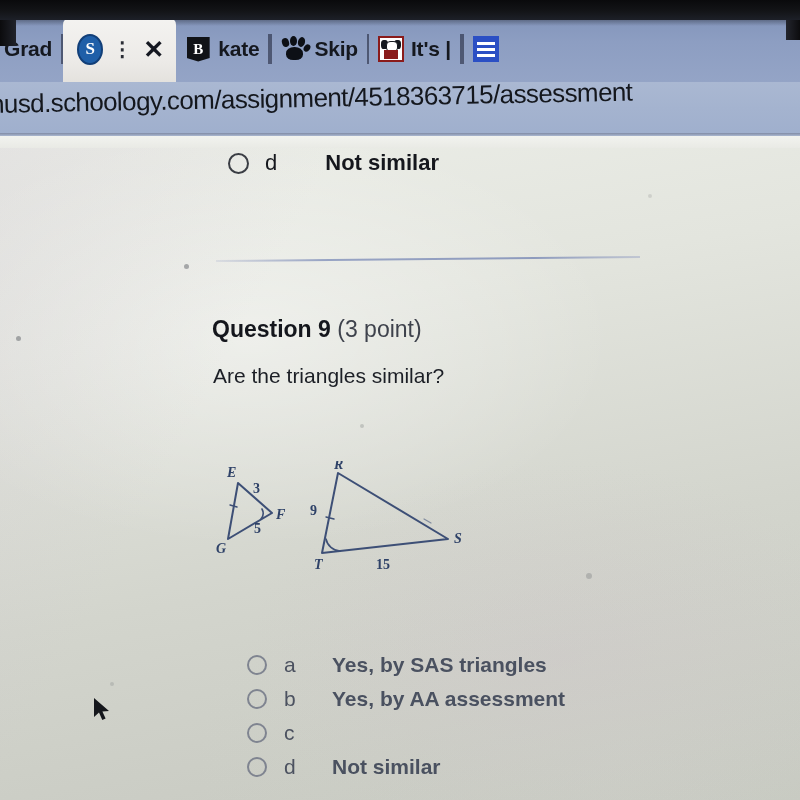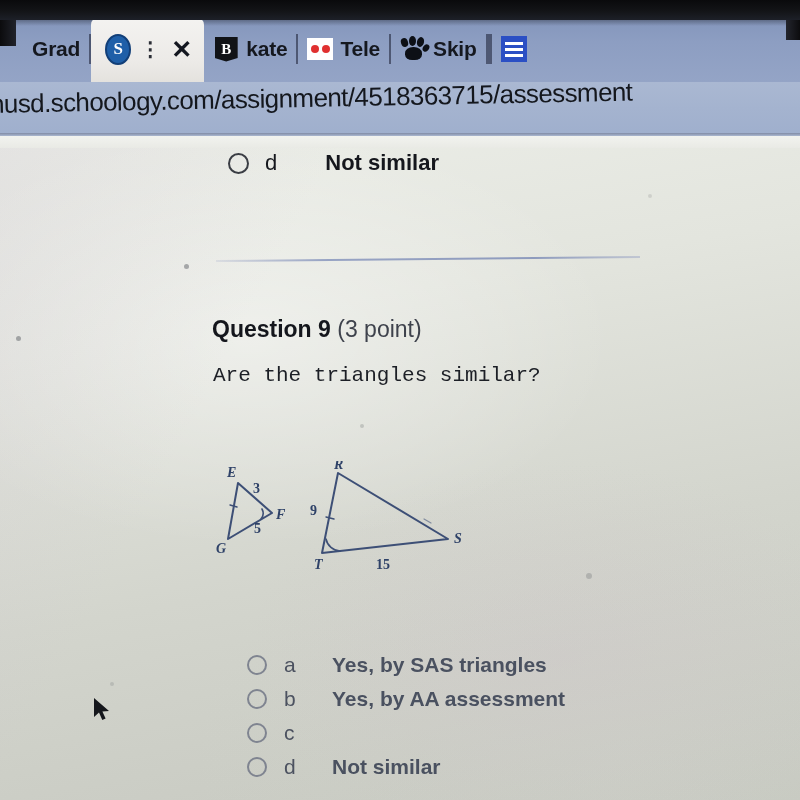--- a/index.html
+++ b/index.html
@@ -265,21 +265,20 @@
     font-size: 23px; color: #1b1d24;
     white-space: nowrap;
   }
   .qhead .qnum { font-weight: 700; color: #14161c; }
   .qhead .qpts { font-weight: 400; color: #3e424c; }
 
   .qtext {
     position: absolute; left: 213px; top: 228px;
     font-size: 21px; color: #1c1f26; font-weight: 400;
     white-space: nowrap;
-    font-family: Liberation Mono, monospace;
   }
 
   
   .figure {
     position: absolute;
     left: 210px; top: 325px;
     width: 270px; height: 120px;
   }
   .figure svg { display: block; }
 
@@ -314,21 +313,21 @@
 <div id="screen">
 
   <div class="bezel"></div>
   <div class="bezel-left"></div>
   <div class="bezel-right"></div>
 
   <div class="tabstrip">
     <div class="tabstrip-shade"></div>
     <div class="tabs">
 
-      <div class="tab" style="padding-left:4px;margin-left:28px;">
+      <div class="tab" style="padding-left:4px;">
         <span class="tab-label">Grad</span>
       </div>
       <div class="tab-sep"></div>
 
 
       <div class="tab active">
         <span class="favicon">
           <span class="ic-schoology">S</span>
         </span>
         <span class="tab-menu-dots">⋮</span>
@@ -336,45 +335,47 @@
       </div>
 
       <div class="tab">
         <span class="favicon">
           <span class="ic-bflag">B</span>
         </span>
         <span class="tab-label">kate</span>
       </div>
       <div class="tab-sep"></div>
 
-      <div class="tab">
-        <span class="favicon">
-          <span class="ic-dots">
-              <i></i>
-              <i></i>
-            </span>
-        </span>
-        <span class="tab-label">Tele</span>
-      </div>
       <div class="tab-sep"></div>
 
       <div class="tab">
         <span class="favicon">
           <span class="ic-paw">
               <b class="p1"></b>
               <b class="p2"></b>
               <b class="p3"></b>
               <b class="p4"></b>
               <b class="pad"></b>
             </span>
         </span>
         <span class="tab-label">Skip</span>
       </div>
       <div class="tab-sep"></div>
 
+      <div class="tab">
+        <span class="favicon">
+          <span class="ic-dog">
+              <span class="ear l"></span>
+              <span class="ear r"></span>
+              <span class="face"></span>
+              <span class="body"></span>
+            </span>
+        </span>
+        <span class="tab-label">It's |</span>
+      </div>
       <div class="tab-sep"></div>
 
       <div class="tab-sep"></div>
 
       <div class="tab">
         <span class="favicon">
           <span class="ic-bluerect">
               <i></i>
               <i></i>
               <i></i>

